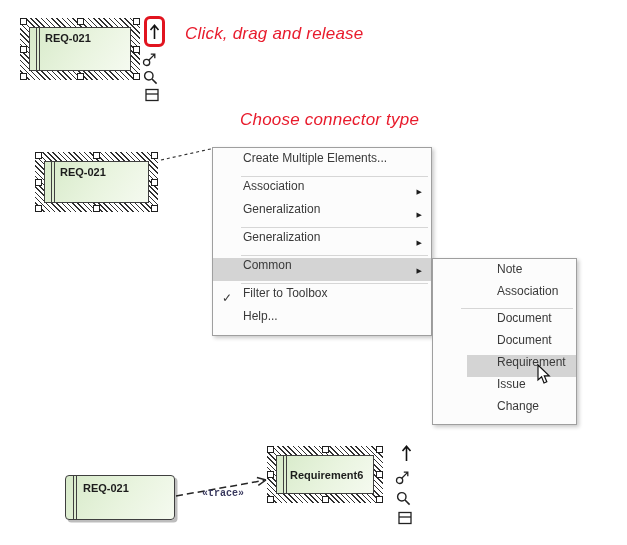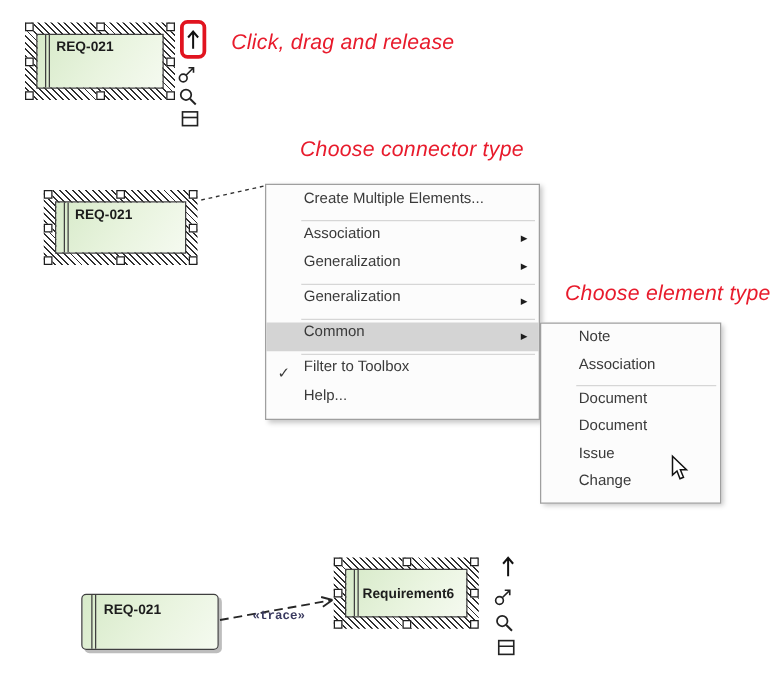--- a/index.html
+++ b/index.html
@@ -35,21 +35,21 @@
     display:flex;align-items:center;justify-content:center;box-sizing:border-box;}
   
   .menu{
     position:absolute;background:#fcfcfc;border:1px solid #9f9f9f;
     box-shadow:2px 2px 4px rgba(0,0,0,0.22);
     padding:3px 0;box-sizing:border-box;z-index:5;
   }
   .mi{position:relative;display:flex;align-items:flex-start;
     padding-left:30px;font-size:12px;color:#3a3a3a;white-space:nowrap;cursor:default;}
   .main-menu .mi{height:23px;}
-  .sub-menu .mi{height:22px;}
+  .sub-menu .mi{height:22px;margin-left:34px;}
   .mi.highlighted{background:#d4d4d4;}
   .sep{height:1px;background:#d6d6d6;margin:2px 3px 2px 28px;}
   .sub-arrow{position:absolute;right:9px;top:50%;transform:translateY(-50%);
     font-size:7px;color:#1d1d1d;line-height:1;}
   .check{position:absolute;left:9px;top:50%;transform:translateY(-50%);
     font-size:12px;color:#3a3a3a;line-height:1;}
   
   .conn-label{position:absolute;font-size:10px;font-weight:bold;color:#3a3a5f;
     text-align:center;white-space:nowrap;font-family:Liberation Mono, monospace;}
   svg{position:absolute;overflow:visible;}
@@ -143,35 +143,37 @@
     <div class="sep"></div>
     <div class="mi">
       <span class="check">✓</span>
       <span>Filter to Toolbox</span>
     </div>
     <div class="mi">
       <span>Help...</span>
     </div>
   </div>
 
-  <div class="annotation" style="left:452px;top:225px">Choose element type</div>
 
   <div class="menu sub-menu" style="left:432px;top:258px;width:145px">
     <div class="mi">
       <span>Note</span>
     </div>
     <div class="mi">
       <span>Association</span>
     </div>
     <div class="sep"></div>
     <div class="mi">
       <span>Document</span>
     </div>
     <div class="mi">
       <span>Document</span>
+    </div>
+    <div class="mi highlighted">
+      <span>Requirement</span>
     </div>
     <div class="mi">
       <span>Issue</span>
     </div>
     <div class="mi">
       <span>Change</span>
     </div>
   </div>
 
   <svg style="left:537px;top:364px;z-index:9" width="15" height="21" viewBox="0 0 15 21">

